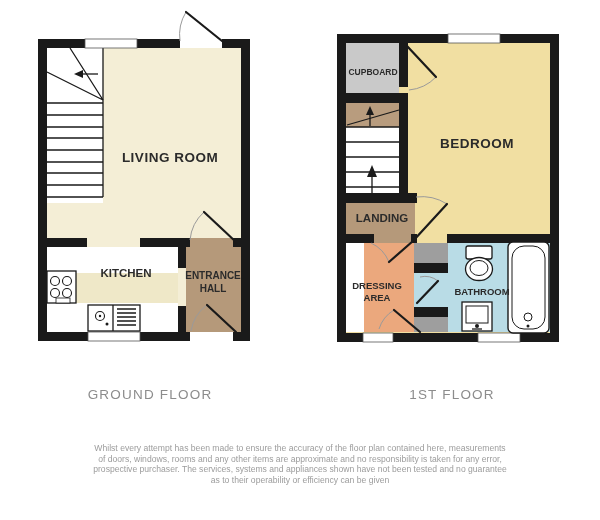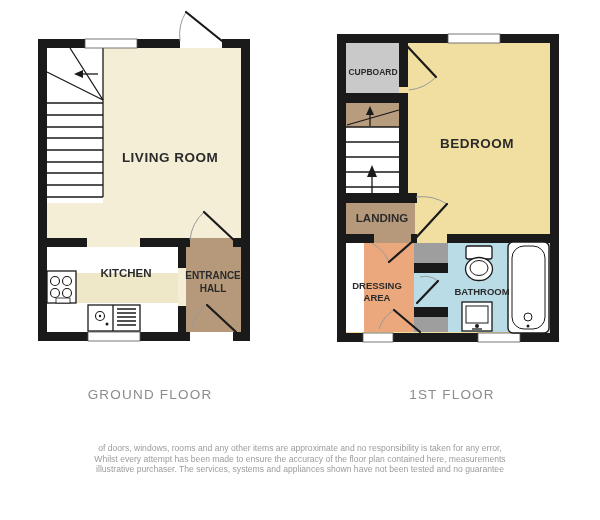--- a/index.html
+++ b/index.html
@@ -180,18 +180,19 @@
     <text class="roomLabel" x="373" y="75" font-size="8.5" text-anchor="middle">CUPBOARD</text>
     <text class="roomLabel" x="382" y="222" font-size="11.5" text-anchor="middle">LANDING</text>
     <text class="roomLabel" x="377" y="289" font-size="9.5" text-anchor="middle">DRESSING</text>
     <text class="roomLabel" x="377" y="301" font-size="9.5" text-anchor="middle">AREA</text>
     <text class="roomLabel" x="482" y="295" font-size="9.5" text-anchor="middle">BATHROOM</text>
     <text class="caption" x="452" y="399" font-size="13.5" text-anchor="middle">1ST FLOOR</text>
   </g>
 </svg>
 
 <div id="disclaimer">
+  <div>Whilst every attempt has been made to ensure the accuracy of the floor plan contained here, measurements</div>
   <div>of doors, windows, rooms and any other items are approximate and no responsibility is taken for any error,</div>
-  <div>Whilst every attempt has been made to ensure the accuracy of the floor plan contained here, measurements</div>
-  <div>illustrative purchaser. The services, systems and appliances shown have not been tested and no guarantee</div>
+  <div>prospective purchaser. The services, systems and appliances shown have not been tested and no guarantee</div>
+  <div>as to their operability or efficiency can be given</div>
 </div>
 
 </div>
 
 </body></html>

